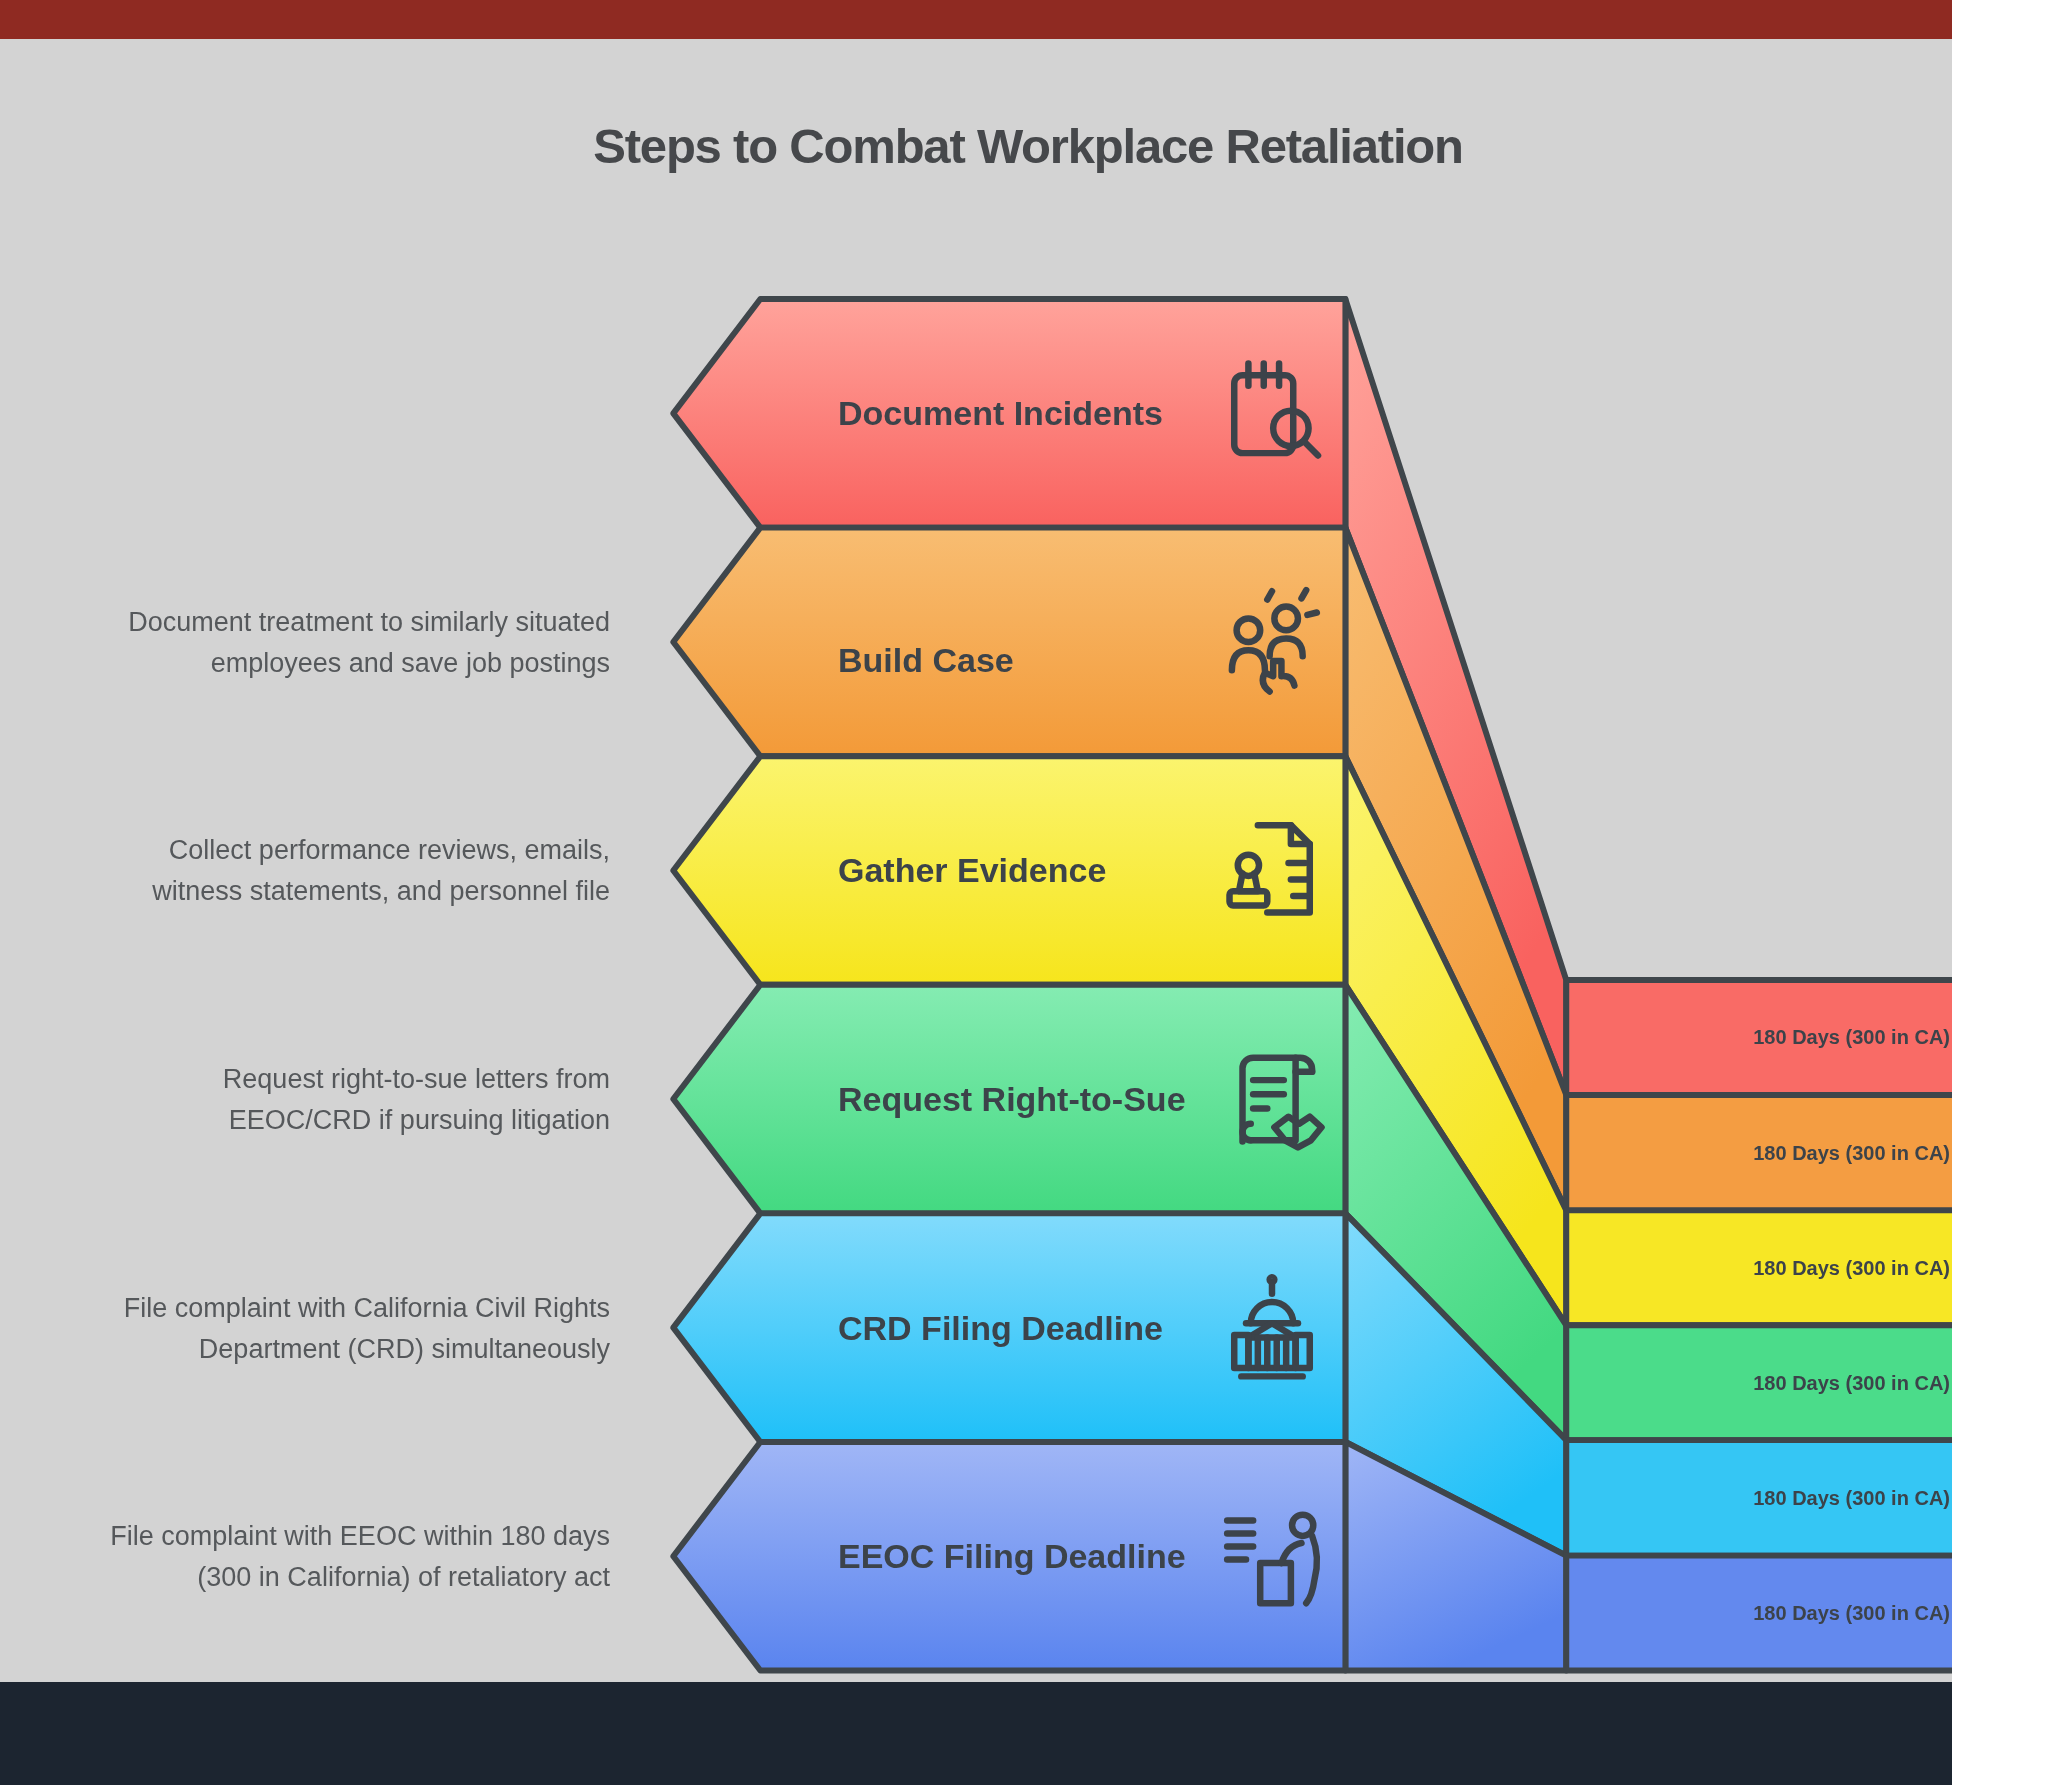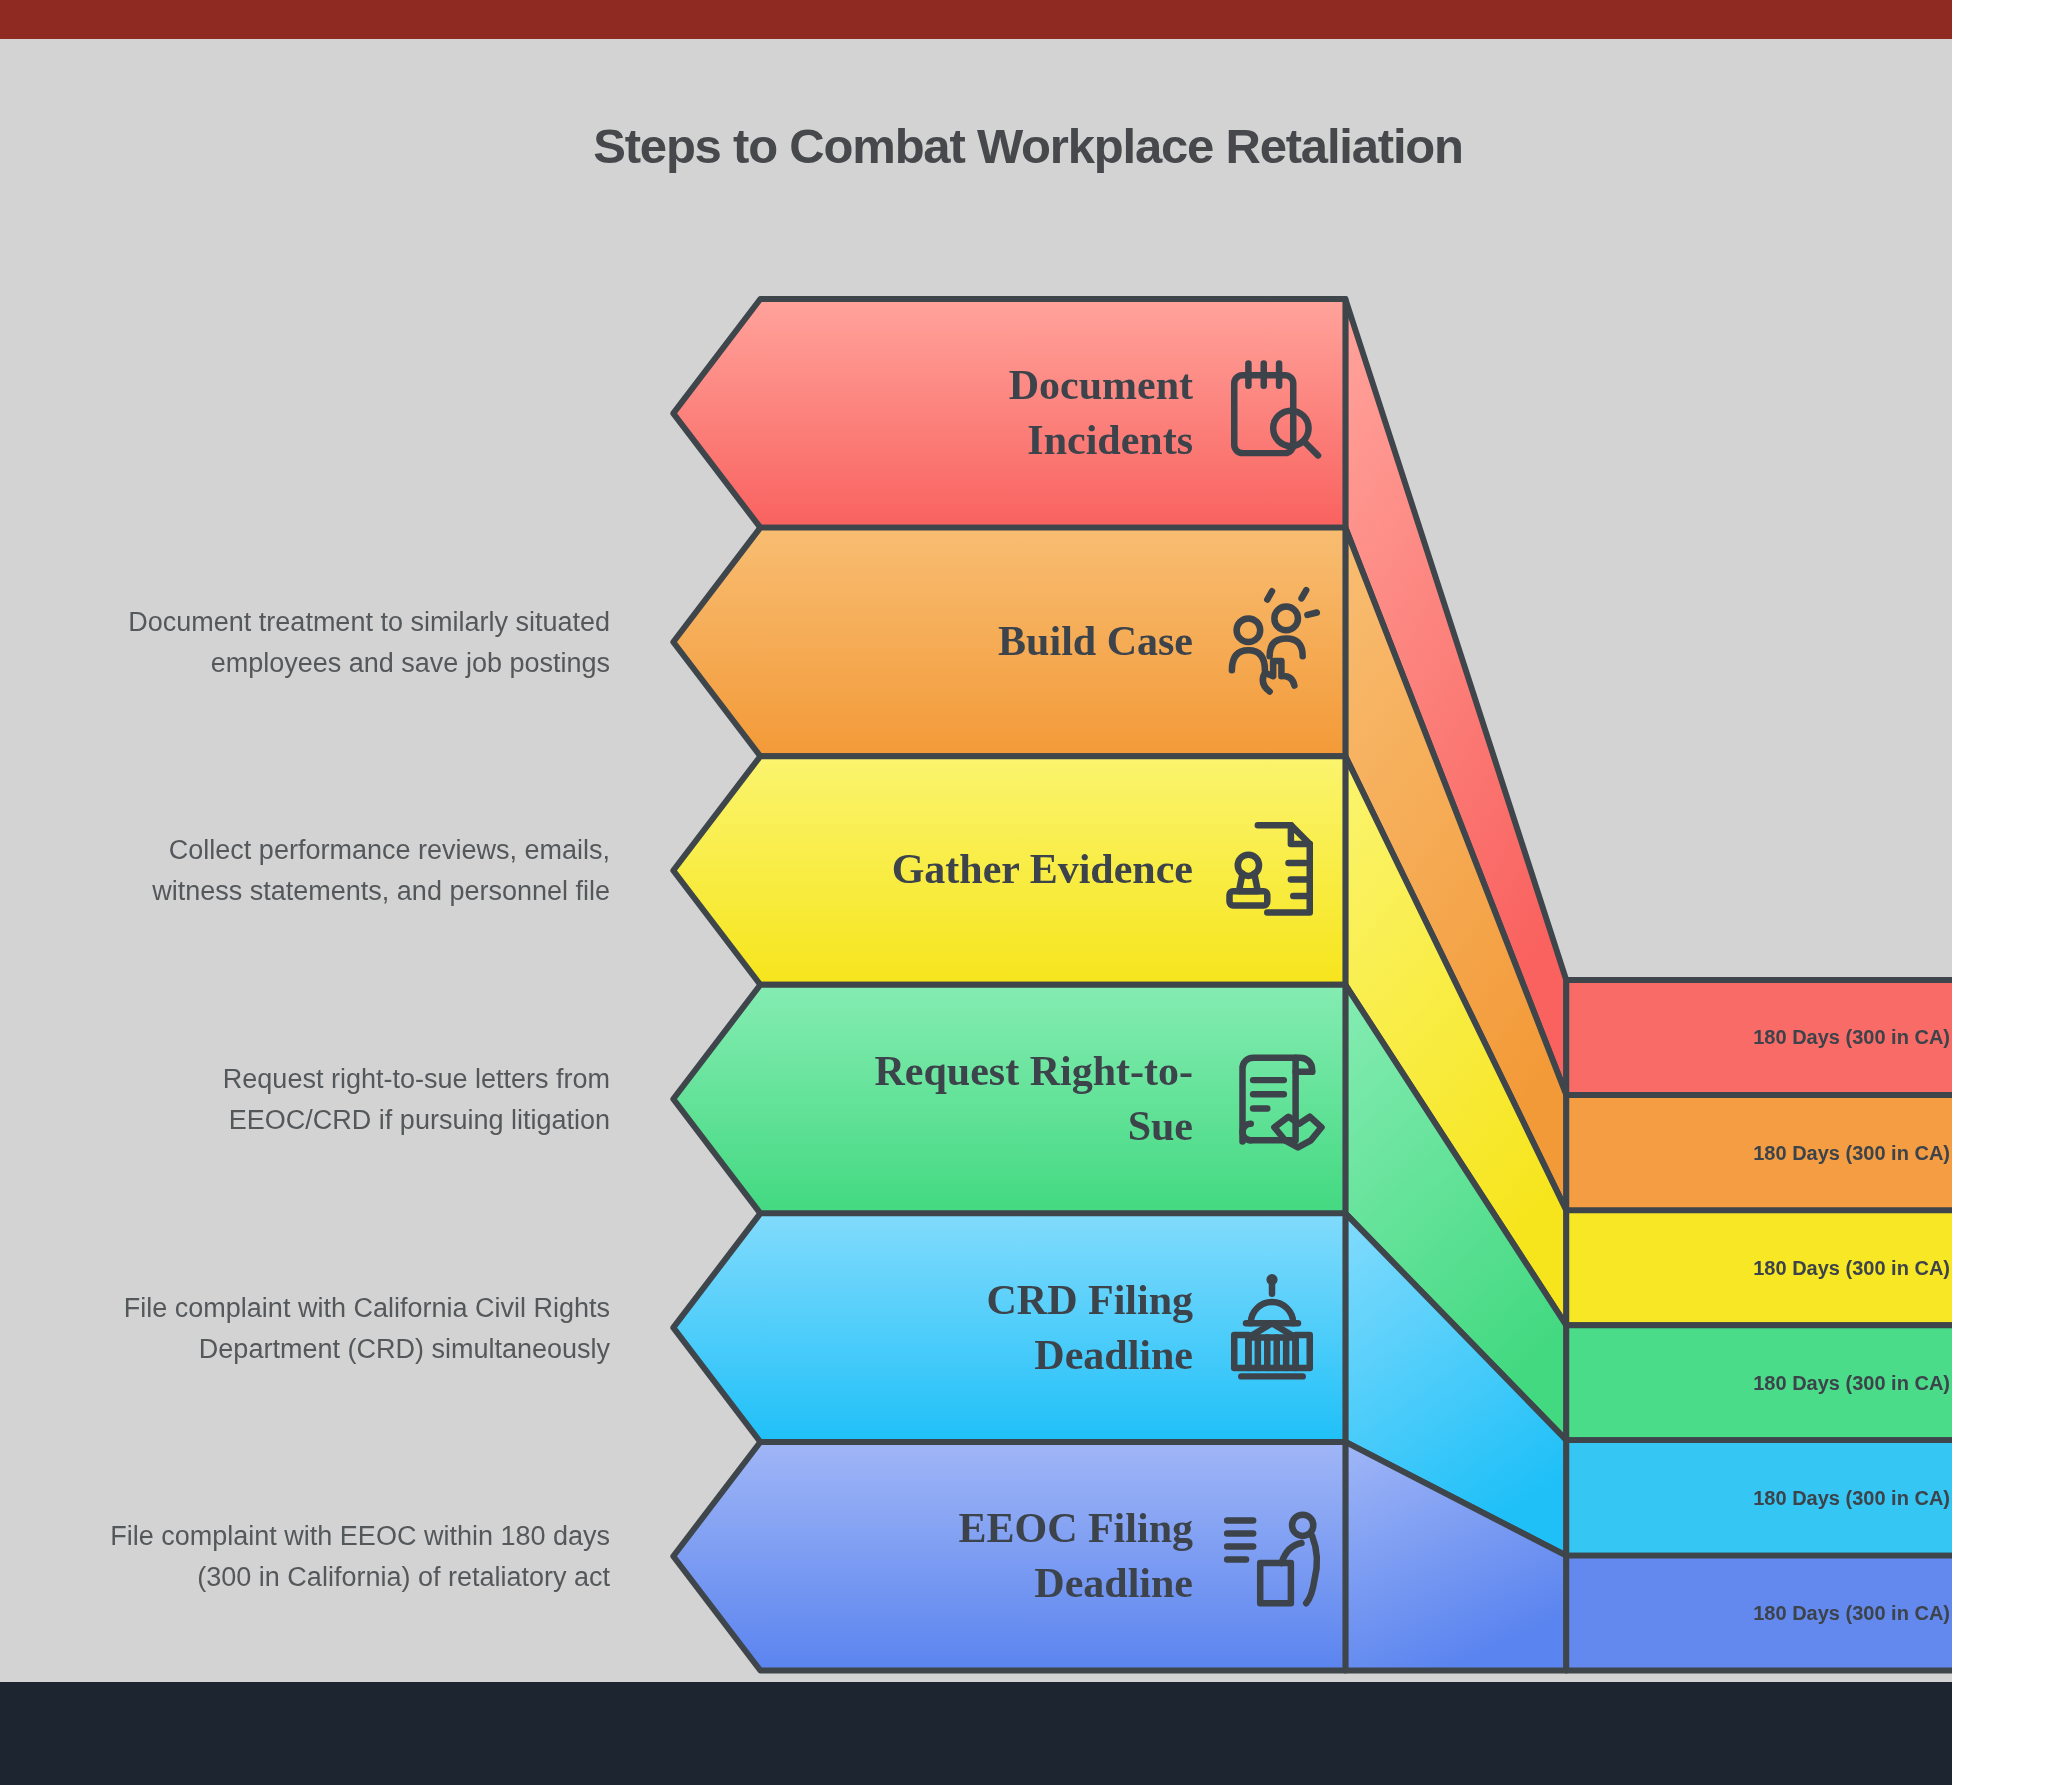--- a/index.html
+++ b/index.html
@@ -12,23 +12,23 @@
   .footer-bar{position:absolute;left:0;top:1682px;width:100%;height:104px;
               background:var(--footer,#1c2530);}
   .page-title{position:absolute;left:0;top:118px;width:2056px;text-align:center;
               font-size:49px;font-weight:700;letter-spacing:-1.2px;
               color:var(--title,#46484b);}
   svg.shapes{position:absolute;left:0;top:0;width:2056px;height:1786px;}
   .shape{stroke:var(--border,#3f464b);stroke-width:10;stroke-linejoin:round;}
   .desc{position:absolute;left:77px;width:533px;text-align:right;
         font-size:27px;line-height:1.5;color:var(--text_muted,#55585b);
         transform:translateY(-50%);}
-  .step-label{position:absolute;left:838px;width:355px;text-align:right;
-        font-size:42px;font-weight:700;line-height:1.32;
-        color:var(--text_dark,#3c434a);transform:translateY(-50%);font-family:Liberation Serif, serif;}
+  .step-label{position:absolute;left:838px;width:355px;
+        font-size:34px;font-weight:700;line-height:1.32;
+        color:var(--text_dark,#3c434a);transform:translateY(-50%);}
   .icon-box{position:absolute;left:1213px;width:118px;height:118px;
         transform:translateY(-50%);}
   .icon-box svg{width:100%;height:100%;fill:none;
         stroke:var(--text_dark,#3c434a);stroke-width:5.5;
         stroke-linecap:round;stroke-linejoin:round;}
   .duration{position:absolute;left:1663px;width:287px;text-align:right;
         font-size:20px;font-weight:700;line-height:1.5;
         color:var(--text_dark,#3c434a);transform:translateY(-50%);}
 </style>
 </head>
@@ -114,21 +114,21 @@
     <rect class="shape" x="2645" y="2627" width="769" height="194" fill="#6389ee"></rect>
   </svg>
 
   <div class="desc" style="top:642px">Document treatment to similarly situated employees and save job postings</div>
   <div class="desc" style="top:870px">Collect performance reviews, emails, witness statements, and personnel file</div>
   <div class="desc" style="top:1099px">Request right-to-sue letters from EEOC/CRD if pursuing litigation</div>
   <div class="desc" style="top:1328px">File complaint with California Civil Rights Department (CRD) simultaneously</div>
   <div class="desc" style="top:1556px">File complaint with EEOC within 180 days (300 in California) of retaliatory act</div>
 
   <div class="step-label" style="top:413px">Document Incidents</div>
-  <div class="step-label" style="top:642px">Build Case</div>
+  <div class="step-label" style="top:660px">Build Case</div>
   <div class="step-label" style="top:870px">Gather Evidence</div>
   <div class="step-label" style="top:1328px">CRD Filing Deadline</div>
   <div class="step-label" style="top:1099px">Request Right-to-Sue</div>
   <div class="step-label" style="top:1556px">EEOC Filing Deadline</div>
 
   <div class="icon-box" style="top:413px">
     <svg viewBox="0 0 100 100">
       <rect x="18" y="18" width="50" height="66" rx="7"></rect>
       <line x1="30" y1="8" x2="30" y2="27"></line>
       <line x1="43" y1="8" x2="43" y2="27"></line>

